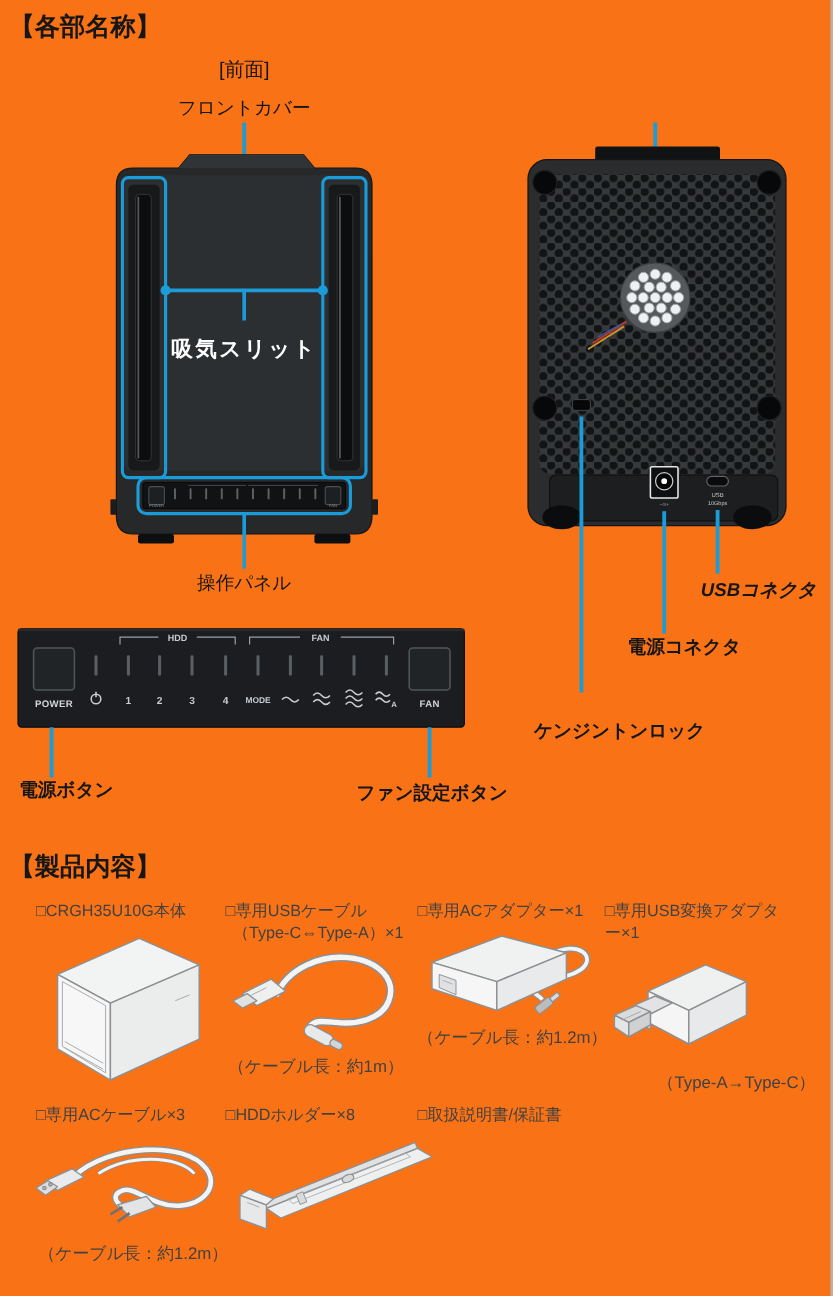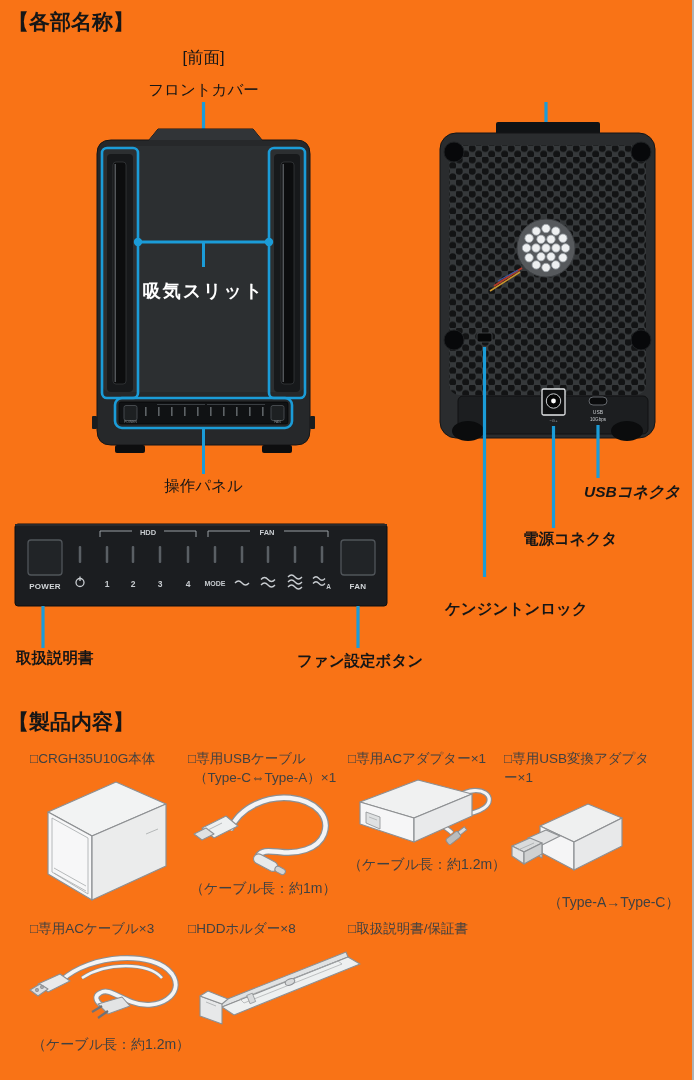--- a/index.html
+++ b/index.html
@@ -223,21 +223,21 @@
       <path d="M223 65 q3.5 -4 7 0 t7 0"></path>
       <path d="M249 61.5 q3.5 -4 7 0 t7 0 M249 67 q3.5 -4 7 0 t7 0"></path>
       <path d="M276 59 q3.5 -4 7 0 t7 0 M276 64 q3.5 -4 7 0 t7 0 M276 69 q3.5 -4 7 0 t7 0"></path>
       <path d="M301 60.5 q3 -3.5 6 0 t6 0 M301 65.5 q3 -3.5 6 0 t6 0"></path>
     </g>
     <text x="316.5" y="71" text-anchor="middle" font-size="6.5" font-weight="700" fill="#c8ccd0">A</text>
 
     <line x1="31" y1="88" x2="31" y2="130" stroke="#1b9cd8" stroke-width="3.2"></line>
     <line x1="346" y1="88" x2="346" y2="130" stroke="#1b9cd8" stroke-width="3.2"></line>
   </svg>
-  <div class="abs callout-label" style="left:16px;top:648px;">取扱説明書</div>
+  <div class="abs callout-label" style="left:16px;top:648px;">電源ボタン</div>
   <div class="abs callout-label" style="left:297px;top:651px;">ファン設定ボタン</div>
 
   <div class="abs sec-title" style="left:8px;top:708px;">【製品内容】</div>
 
   <div class="abs item-label" style="left:30px;top:749px;">□CRGH35U10G本体</div>
   <svg class="abs" style="left:28px;top:772px;" width="150" height="132" viewBox="0 0 150 132">
     <g stroke="#8d9093" stroke-width="1.2" stroke-linejoin="round">
       <polygon points="20,40 88,10 138,32 64,64" fill="#f2f3f3"></polygon>
       <polygon points="20,40 64,64 64,128 20,102" fill="#f7f7f8"></polygon>
       <polygon points="64,64 138,32 138,94 64,128" fill="#ebecec"></polygon>

